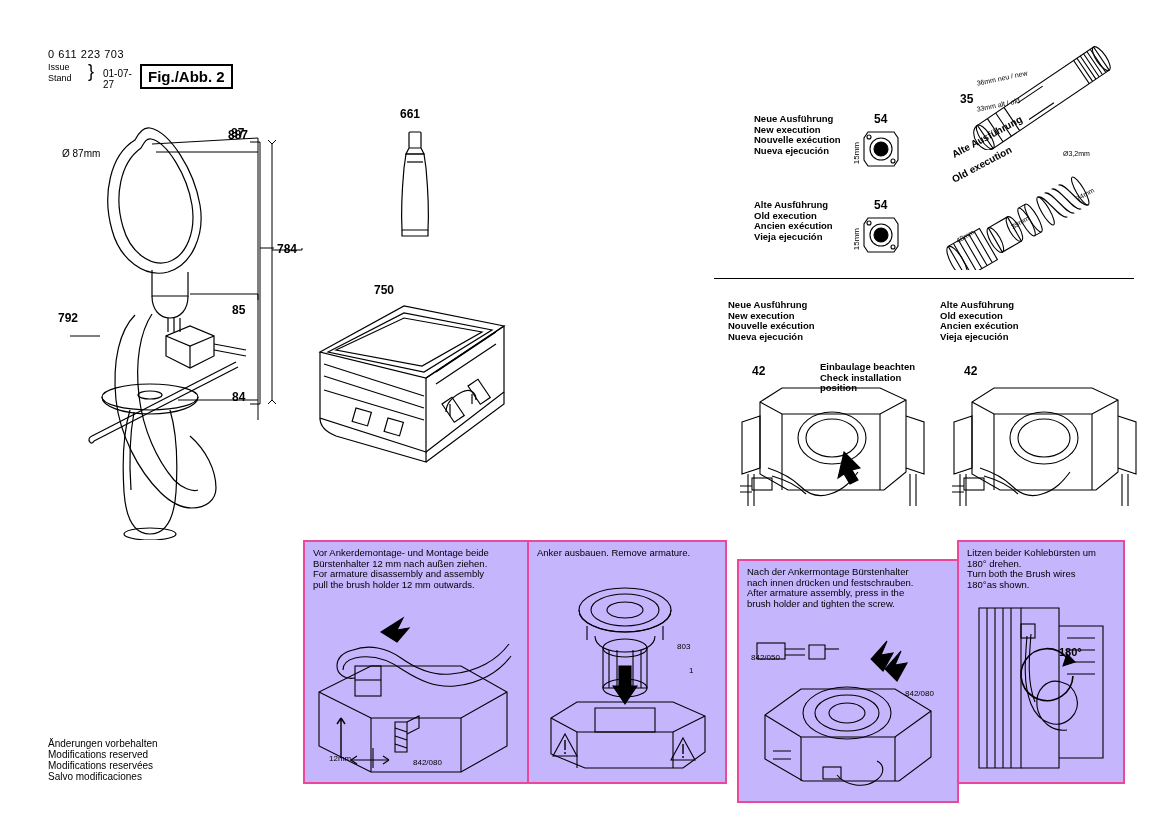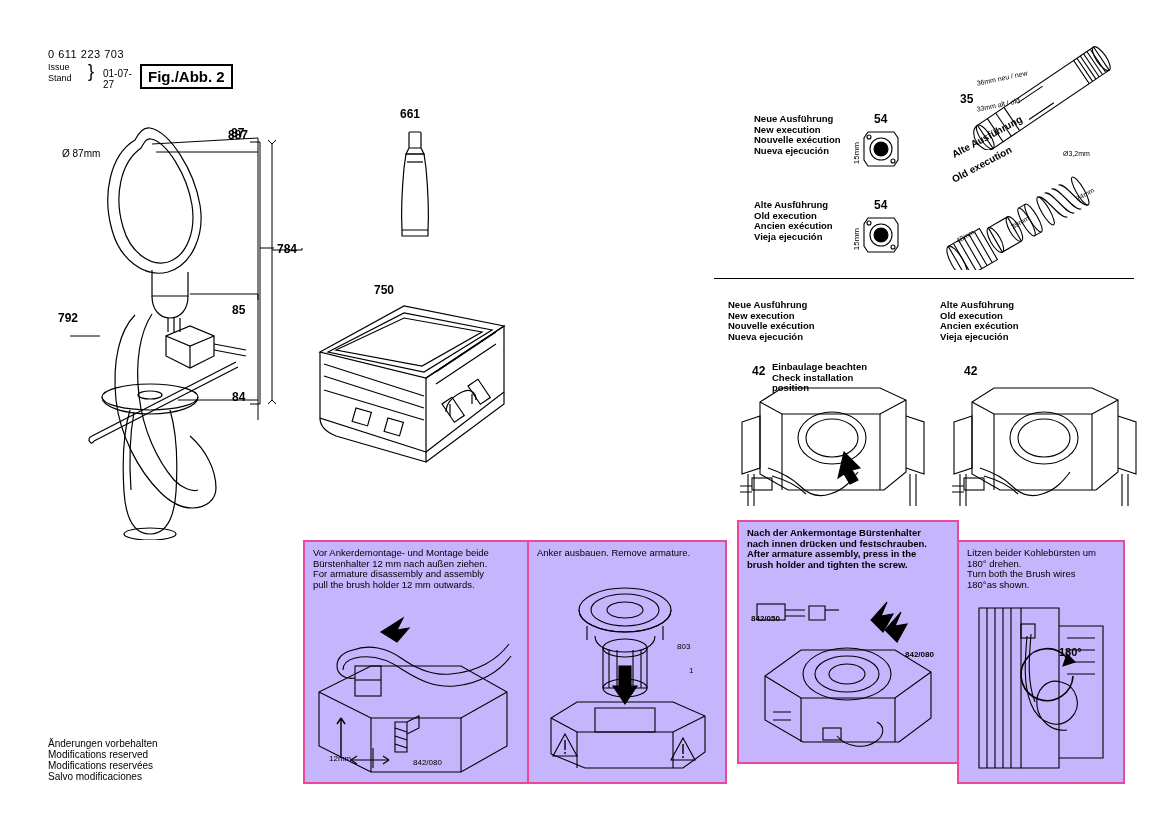--- a/index.html
+++ b/index.html
@@ -245,21 +245,21 @@
   <div class="abs panel-text" style="left:940px;top:300px;">
     <div class="tb">Alte Ausführung</div>
     <div class="tb">Old execution</div>
     <div class="tb">Ancien exécution</div>
     <div class="tb">Vieja ejecución</div>
   </div>
 
   <div class="abs num" style="left:752px;top:364px;">42</div>
   <div class="abs num" style="left:964px;top:364px;">42</div>
 
-  <div class="abs panel-text tb" style="left:772px;top:362px;">
+  <div class="abs panel-text tb" style="left:820px;top:362px;">
     <div>Einbaulage beachten</div>
     <div>Check installation</div>
     <div>position</div>
   </div>
 
   <svg class="abs" style="left:734px;top:382px;" width="196" height="134" viewBox="0 0 196 134">
     <g fill="none" stroke="#000" stroke-width="1.1">
       <path d="M26,20 L26,92 L54,108 L150,108 L172,90 L172,18 L146,6 L48,6 Z"></path>
       <path d="M26,20 L48,32 L146,32 L172,18"></path>
       <path d="M48,32 L48,108 M146,32 L146,108"></path>
@@ -362,21 +362,21 @@
         <path d="M32,166 L44,188 L20,188 Z"></path>
         <path d="M32,172 L32,182 M32,184 L32,186" stroke-width="1.4"></path>
         <path d="M150,170 L162,192 L138,192 Z"></path>
         <path d="M150,176 L150,186 M150,188 L150,190" stroke-width="1.4"></path>
       </g>
     </svg>
     <div class="abs small" style="left:148px;top:100px;">803</div>
     <div class="abs small" style="left:160px;top:124px;">1</div>
   </div>
 
-  <div class="abs box" style="left:737px;top:520px;width:218px;height:240px;font-weight:bold;">
+  <div class="abs box" style="left:737px;top:559px;width:218px;height:240px;">
     <div class="abs panel-text" style="left:8px;top:6px;width:206px;">
       <div>Nach der Ankermontage Bürstenhalter</div>
       <div>nach innen drücken und festschrauben.</div>
       <div>After armature assembly, press in the</div>
       <div>brush holder and tighten the screw.</div>
     </div>
     <svg class="abs" style="left:4px;top:58px;" width="210" height="178" viewBox="0 0 210 178">
       <g fill="none" stroke="#000" stroke-width="1.1">
 
         <path d="M22,96 L22,140 L60,162 L156,162 L188,138 L188,92 L152,70 L58,70 Z"></path>

